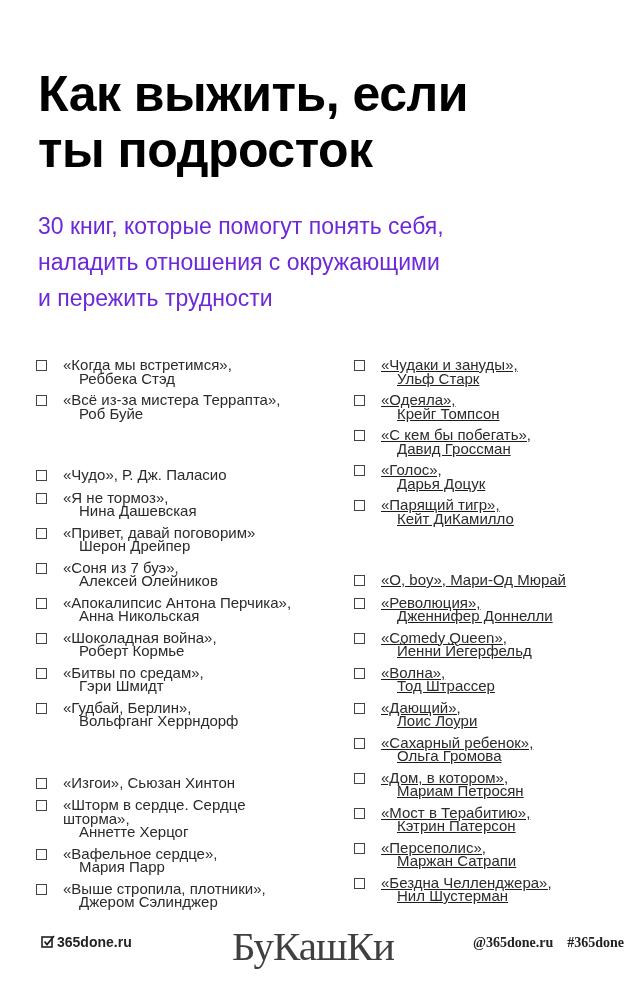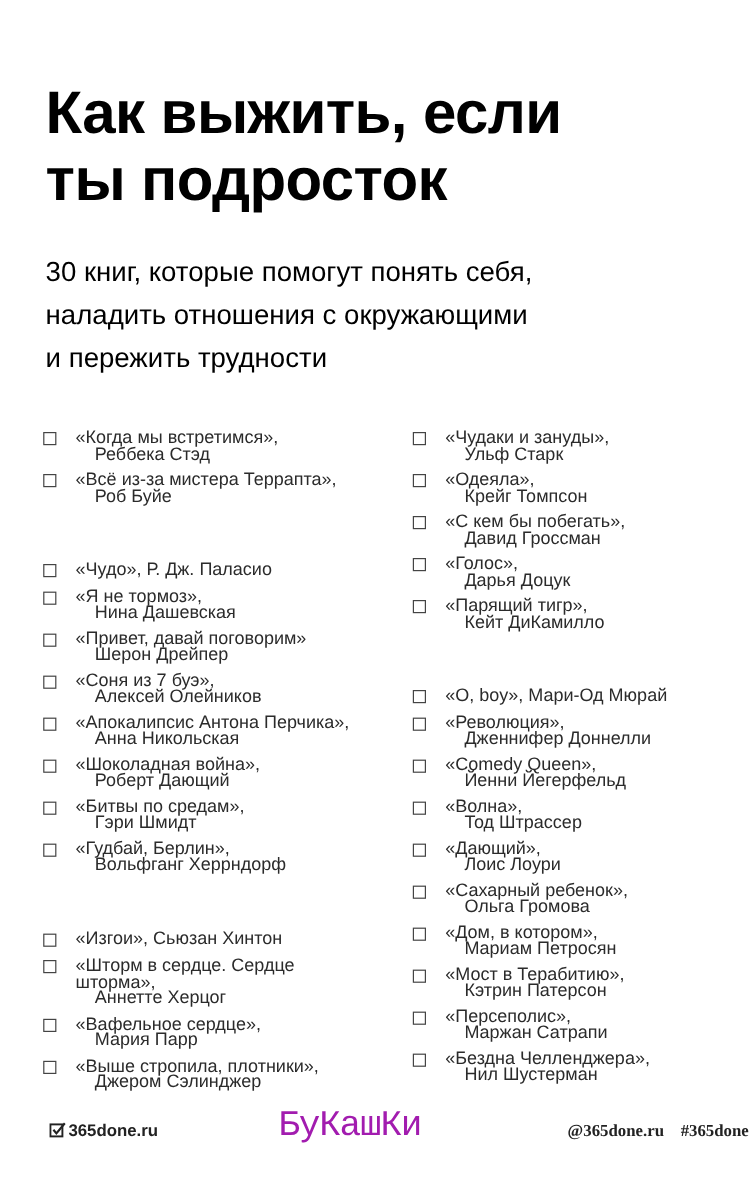--- a/index.html
+++ b/index.html
@@ -8,42 +8,42 @@
       font-family: "Liberation Sans", "DejaVu Sans", sans-serif; color: #1c1c1c;
     }
     .title {
       position: absolute; left: 38px; top: 66px; width: 580px;
       font-family: "Liberation Sans", sans-serif; font-weight: 700;
       font-size: 50px; line-height: 56px; letter-spacing: -0.5px; color: #000000;
       margin: 0;
     }
     .subtitle {
       position: absolute; left: 38px; top: 208px; width: 580px;
-      font-size: 23px; line-height: 36px; color: #000000; margin: 0;
+      font-size: 23px; line-height: 36px; color: #6d28d9; margin: 0;
     }
     .col { position: absolute; top: 358px; width: 270px; }
     .col.left { left: 36px; }
-    .col.right { left: 344px; }
+    .col.right { left: 354px; text-decoration: underline; }
     .item { display: flex; align-items: flex-start; margin-bottom: 8px; }
     .item.one { margin-bottom: 9px; margin-top: 48px; }
     .cb {
       flex: 0 0 auto; width: 9px; height: 9px; border: 1.2px solid #444;
       margin-top: 2px; margin-right: 16px; background: #fff; cursor: pointer;
     }
     .txt { font-size: 15px; line-height: 13.5px; color: #2b2b2b; }
     .txt .author { display: block; margin-left: 16px; }
     .footer { position: absolute; top: 930px; left: 0; width: 630px; height: 30px; }
     .site {
       position: absolute; left: 41px; top: 4px; font-size: 14px; font-weight: 700; color: #222;
       display: flex; align-items: center;
     }
     .site .check-icon { width: 14px; height: 14px; margin-right: 2px; }
     .logo {
-      position: absolute; left: 232px; top: -8px; font-family: Liberation Mono, monospace;
-      font-size: 30px; color: #a21caf; letter-spacing: -1px;
+      position: absolute; left: 232px; top: -8px; font-family: Liberation Serif, serif;
+      font-size: 41px; color: #404040; letter-spacing: -1px;
     }
     .social { position: absolute; right: 6px; top: 4px; font-size: 14px; font-weight: 700; color: #222; }
     .social span { margin-left: 10px; font-family: Liberation Serif, serif; }
   </style>
 </head>
 <body>
 
 <h1 class="title">
   <span>Как выжить, если</span><br>
   <span>ты подросток</span>
@@ -79,21 +79,21 @@
     <div class="item">
       <span class="cb"></span>
       <div class="txt"><span>«Соня из 7 буэ»,</span><span class="author">Алексей Олейников</span></div>
     </div>
     <div class="item">
       <span class="cb"></span>
       <div class="txt"><span>«Апокалипсис Антона Перчика»,</span><span class="author">Анна Никольская</span></div>
     </div>
     <div class="item">
       <span class="cb"></span>
-      <div class="txt"><span>«Шоколадная война»,</span><span class="author">Роберт Дающий</span></div>
+      <div class="txt"><span>«Шоколадная война»,</span><span class="author">Роберт Кормье</span></div>
     </div>
     <div class="item">
       <span class="cb"></span>
       <div class="txt"><span>«Битвы по средам»,</span><span class="author">Гэри Шмидт</span></div>
     </div>
     <div class="item">
       <span class="cb"></span>
       <div class="txt"><span>«Гудбай, Берлин»,</span><span class="author">Вольфганг Херрндорф</span></div>
     </div>
     <div class="item one">

